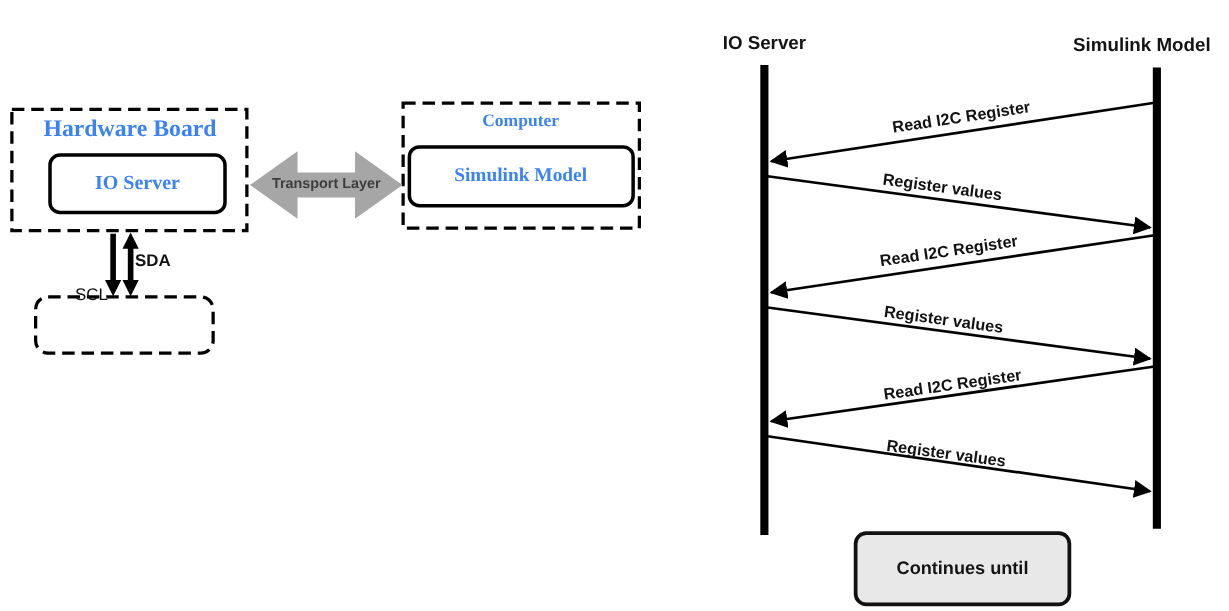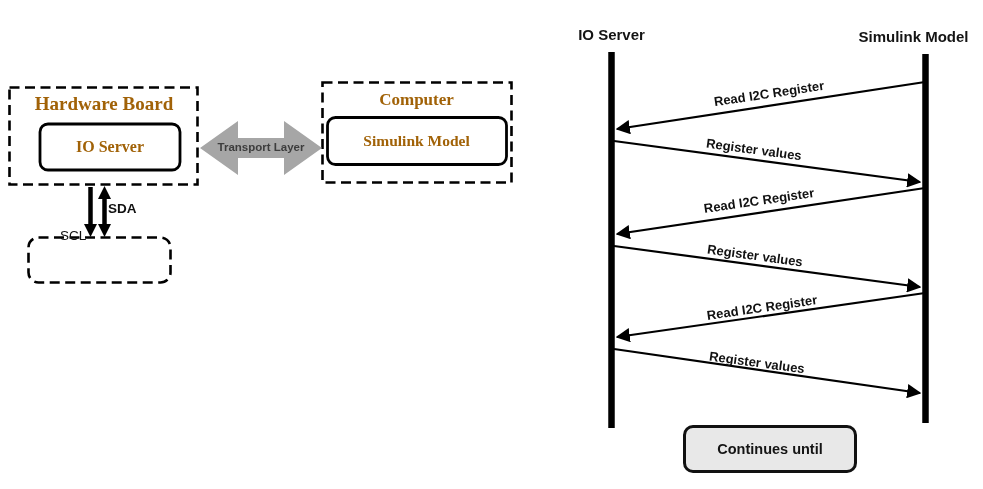--- a/index.html
+++ b/index.html
@@ -10,21 +10,21 @@
     height: 489px;
     background: #ffffff;
     overflow: hidden;
     font-family: "Liberation Sans", sans-serif;
   }
   #diagram-svg { position: absolute; left: 0; top: 0; }
   .abs { position: absolute; }
   .serif-title {
     font-family: "Liberation Serif", serif;
     font-weight: bold;
-    color: #a16207;
+    color: #3b82f6;
     text-align: center;
   }
   .box-label {
     display: flex;
     align-items: center;
     justify-content: center;
   }
   .sans-bold {
     font-family: "Liberation Sans", sans-serif;
     font-weight: bold;
@@ -45,21 +45,21 @@
     position: absolute;
     font-family: "Liberation Sans", sans-serif;
     font-size: 13.5px;
     color: #111111;
   }
   #note-box {
     position: absolute;
     left: 683px;
     top: 425px;
     width: 174px;
-    height: 48px;
+    height: 60px;
     background: #e8e8e8;
     border: 3px solid #111111;
     border-radius: 10px;
     display: flex;
     flex-direction: column;
     align-items: center;
     justify-content: center;
     line-height: 20px;
     font-size: 14.5px;
   }
@@ -100,21 +100,21 @@
     <line x1="925" y1="188" x2="617" y2="234" stroke="#000000" stroke-width="2.2" marker-end="url(#arr)"></line>
     <line x1="614" y1="246" x2="920" y2="287" stroke="#000000" stroke-width="2.2" marker-end="url(#arr)"></line>
     <line x1="925" y1="293" x2="617" y2="337" stroke="#000000" stroke-width="2.2" marker-end="url(#arr)"></line>
     <line x1="614" y1="349" x2="920" y2="393" stroke="#000000" stroke-width="2.2" marker-end="url(#arr)"></line>
   </svg>
 
   <div class="abs serif-title" style="left:12px; top:93px; width:184px; font-size:19px;">Hardware Board</div>
 
   <div class="abs serif-title box-label" style="left:40px; top:124px; width:140px; height:46px; font-size:16px;">IO Server</div>
 
-  <div class="abs serif-title" style="left:322px; top:90px; width:189px; font-size:17px;">Computer</div>
+  <div class="abs serif-title" style="left:322px; top:90px; width:189px; font-size:14px;">Computer</div>
 
   <div class="abs serif-title box-label" style="left:327px; top:117px; width:179px; height:47px; font-size:15.5px;">Simulink Model</div>
 
 
   <div class="abs sans-bold" style="left:201px; top:141px; width:120px; font-size:11.5px; color:#3d3d3d;">Transport Layer</div>
 
   <div class="bus-label" style="left:60px; top:196px;margin-top:32px;">SCL</div>
   <div class="bus-label" style="left:108px; top:201px;font-weight:bold;">SDA</div>
 
   <div class="abs sans-bold" style="left:569px; top:26px; width:85px; font-size:15px;">IO Server</div>

